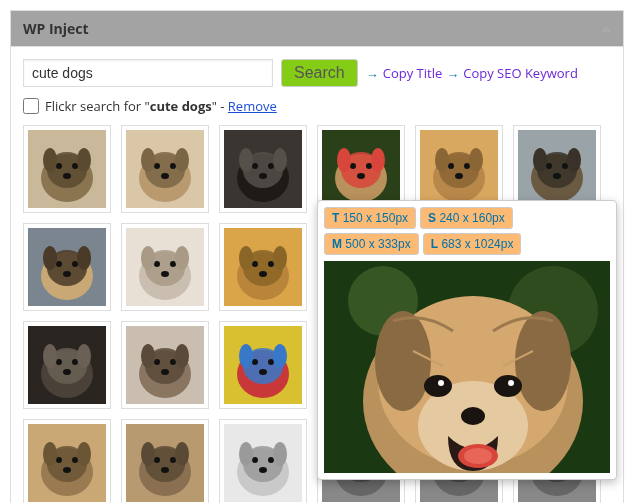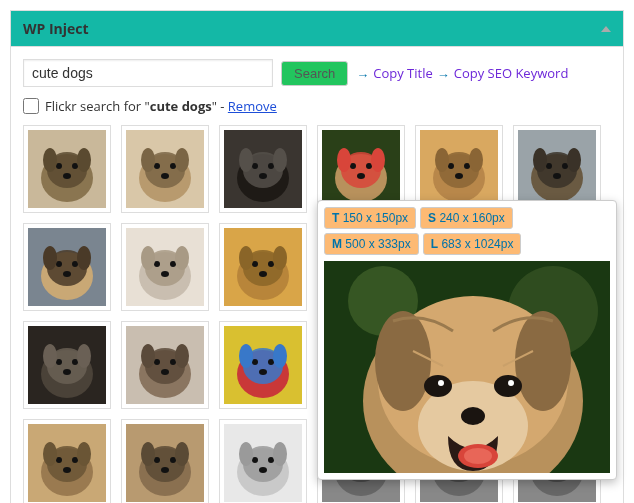--- a/index.html
+++ b/index.html
@@ -12,21 +12,21 @@
     height: 503px;
     overflow: hidden;
     position: relative;
   }
   .panel {
     border: 1px solid #ddd;
     margin: 10px;
     background: #fff;
   }
   .panel-header {
-    background: #14b8a6;
+    background: #a3a3a3;
     border-bottom: 1px solid #ddd;
     padding: 8px 12px;
     font-weight: bold;
     font-size: 14px;
     display: flex;
     justify-content: space-between;
     align-items: center;
     color: #333;
   }
   .toggle-arrow {
@@ -49,22 +49,22 @@
   .search-input {
     width: 250px;
     padding: 5px 8px;
     font-size: 14px;
     border: 1px solid #ddd;
     box-shadow: inset 0 1px 2px rgba(0,0,0,0.07);
     color: #333;
   }
   .search-button {
     padding: 4px 12px;
-    font-size: 13px;
-    background: #22c55e;
+    font-size: 16px;
+    background: #84cc16;
     border: 1px solid #ccc;
     border-radius: 3px;
     cursor: pointer;
     color: #555;
   }
   .action-links {
     display: flex;
     align-items: center;
     gap: 4px;
     color: #0073aa;

